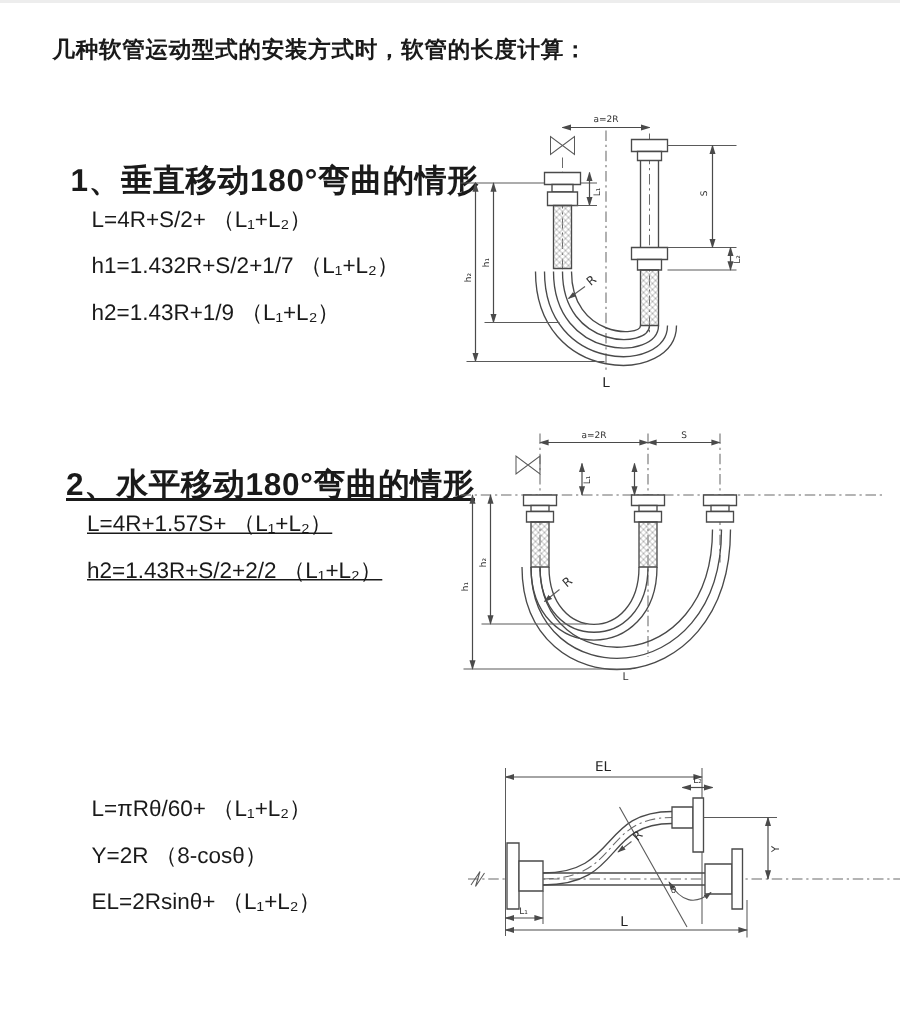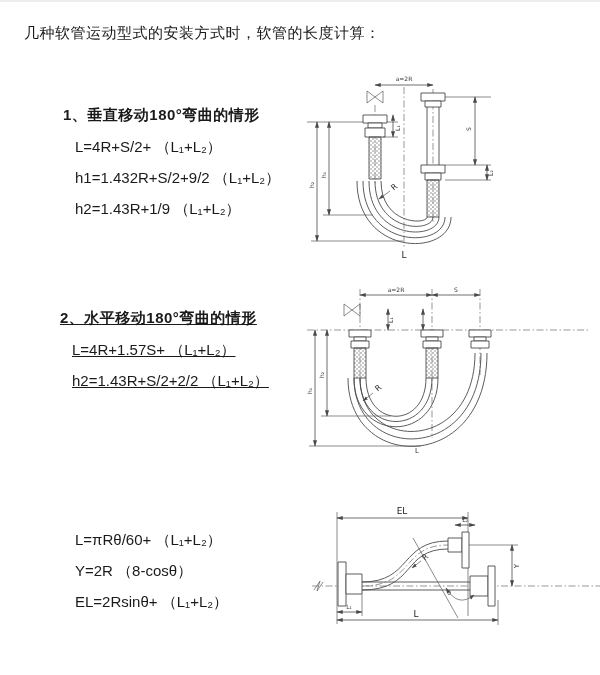--- a/index.html
+++ b/index.html
@@ -2,24 +2,24 @@
 <html><head>
 <meta charset="utf-8">
 <style>
   html,body{margin:0;padding:0;background:#fff;}
   #page{
     position:relative;width:600px;height:675px;background:#fff;overflow:hidden;
     border-top:2px solid #ededed;
     font-family:"Liberation Sans","DejaVu Sans",sans-serif;
     color:#1a1a1a;
   }
-  .title{position:absolute;left:24px;top:22px;font-size:15px;font-weight:400;letter-spacing:.5px;}
+  .title{position:absolute;left:35px;top:22px;font-size:15px;font-weight:700;letter-spacing:.5px;}
   .section{position:absolute;}
-  .heading{font-size:15px;font-weight:700;height:20px;letter-spacing:.5px;margin-left:16px;}
-  .formula{margin:11px 0 0 28px;font-size:15px;line-height:20px;white-space:nowrap;}
+  .heading{font-size:21px;font-weight:700;height:20px;letter-spacing:.5px;}
+  .formula{margin:11px 0 0 14px;font-size:15px;line-height:20px;white-space:nowrap;}
   .diagram{position:absolute;}
   svg{display:block;}
   svg *{vector-effect:non-scaling-stroke;}
   .ln{stroke:#4a4a4a;stroke-width:0.9;fill:none;}
   .thin{stroke:#5a5a5a;stroke-width:0.7;fill:none;}
   .dash{stroke:#6a6a6a;stroke-width:0.7;fill:none;stroke-dasharray:7 2.5 1.5 2.5;}
   .dim{stroke:#4a4a4a;stroke-width:0.8;fill:none;}
   .part{stroke:#4a4a4a;stroke-width:0.9;fill:#fff;}
   .braid{stroke:#4a4a4a;stroke-width:0.9;}
   svg text{font-family:"DejaVu Sans",sans-serif;fill:#333;}
@@ -29,21 +29,21 @@
 </head>
 <body>
 
 <div id="page">
 
   <div class="title">几种软管运动型式的安装方式时，软管的长度计算：</div>
 
   <div class="section" style="left:47px;top:104px;">
     <div class="heading">1、垂直移动180°弯曲的情形</div>
     <div class="formula">L=4R+S/2+ （L₁+L₂）</div>
-    <div class="formula">h1=1.432R+S/2+9/2 （L₁+L₂）</div>
+    <div class="formula">h1=1.432R+S/2+1/7 （L₁+L₂）</div>
     <div class="formula">h2=1.43R+1/9 （L₁+L₂）</div>
   </div>
 
   <div class="section" style="left:44px;top:307px;text-decoration:underline;">
     <div class="heading">2、水平移动180°弯曲的情形</div>
     <div class="formula">L=4R+1.57S+ （L₁+L₂）</div>
     <div class="formula">h2=1.43R+S/2+2/2 （L₁+L₂）</div>
   </div>
 
   <div class="section" style="left:47px;top:517px;">

